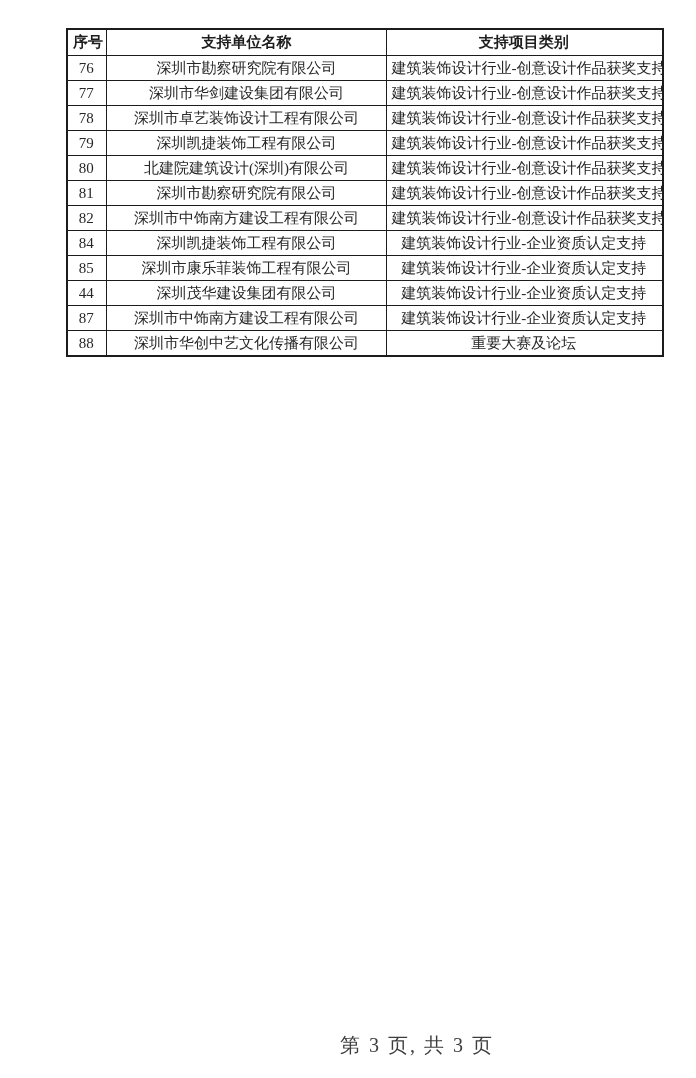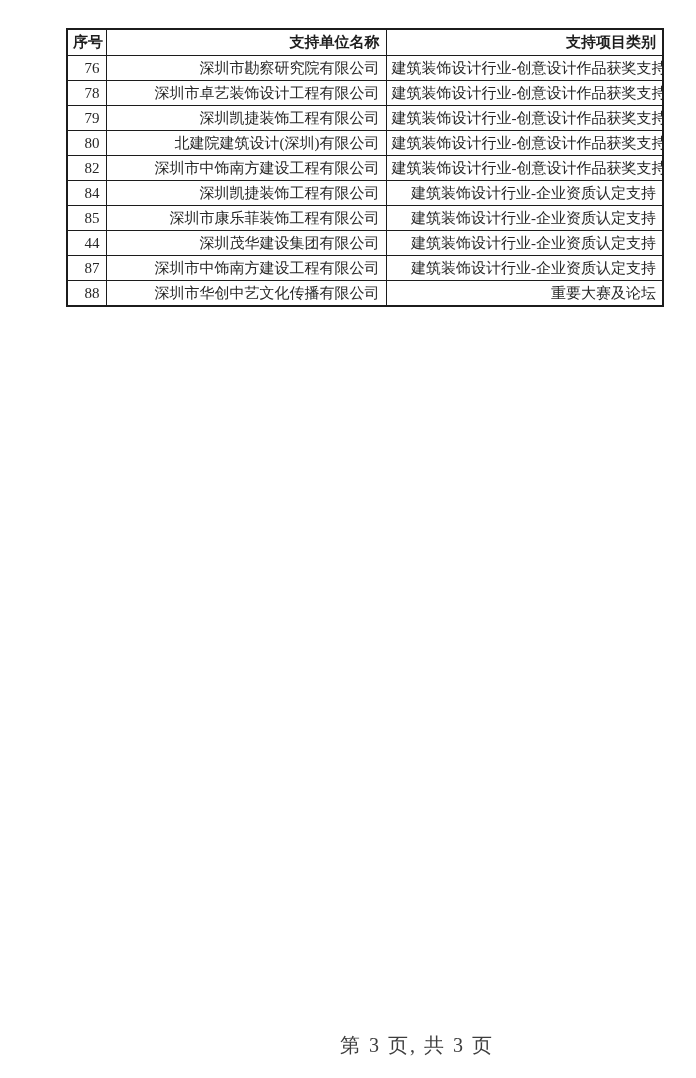--- a/index.html
+++ b/index.html
@@ -26,21 +26,21 @@
     top: 28px;
     width: 596px;
     border-collapse: collapse;
     table-layout: fixed;
     border: 2px solid #1c1c1c;
   }
   .doc-table th, .doc-table td {
     border: 1px solid #1c1c1c;
     font-size: 15px;
     color: #262626;
-    text-align: right;
+    text-align: center;
     vertical-align: middle;
     padding: 2px 6px 2px 5px;
     height: 24px;
     line-height: 20px;
     white-space: nowrap;
     overflow: hidden;
   }
   .doc-table thead th {
     font-weight: bold;
     color: #1d1d1d;
@@ -79,32 +79,42 @@
         <th class="h-category" data-name="header-category">支持项目类别</th>
       </tr>
     </thead>
     <tbody data-name="table-body">
         <tr data-name="table-row">
           <td data-name="row-number-cell">76</td>
           <td data-name="company-name-cell">深圳市勘察研究院有限公司</td>
           <td data-name="category-cell">建筑装饰设计行业-创意设计作品获奖支持</td>
         </tr>
         <tr data-name="table-row">
+          <td data-name="row-number-cell">77</td>
+          <td data-name="company-name-cell">深圳市华剑建设集团有限公司</td>
+          <td data-name="category-cell">建筑装饰设计行业-创意设计作品获奖支持</td>
+        </tr>
+        <tr data-name="table-row">
           <td data-name="row-number-cell">78</td>
           <td data-name="company-name-cell">深圳市卓艺装饰设计工程有限公司</td>
           <td data-name="category-cell">建筑装饰设计行业-创意设计作品获奖支持</td>
         </tr>
         <tr data-name="table-row">
           <td data-name="row-number-cell">79</td>
           <td data-name="company-name-cell">深圳凯捷装饰工程有限公司</td>
           <td data-name="category-cell">建筑装饰设计行业-创意设计作品获奖支持</td>
         </tr>
         <tr data-name="table-row">
           <td data-name="row-number-cell">80</td>
           <td data-name="company-name-cell">北建院建筑设计(深圳)有限公司</td>
+          <td data-name="category-cell">建筑装饰设计行业-创意设计作品获奖支持</td>
+        </tr>
+        <tr data-name="table-row">
+          <td data-name="row-number-cell">81</td>
+          <td data-name="company-name-cell">深圳市勘察研究院有限公司</td>
           <td data-name="category-cell">建筑装饰设计行业-创意设计作品获奖支持</td>
         </tr>
         <tr data-name="table-row">
           <td data-name="row-number-cell">82</td>
           <td data-name="company-name-cell">深圳市中饰南方建设工程有限公司</td>
           <td data-name="category-cell">建筑装饰设计行业-创意设计作品获奖支持</td>
         </tr>
         <tr data-name="table-row">
           <td data-name="row-number-cell">84</td>
           <td data-name="company-name-cell">深圳凯捷装饰工程有限公司</td>

